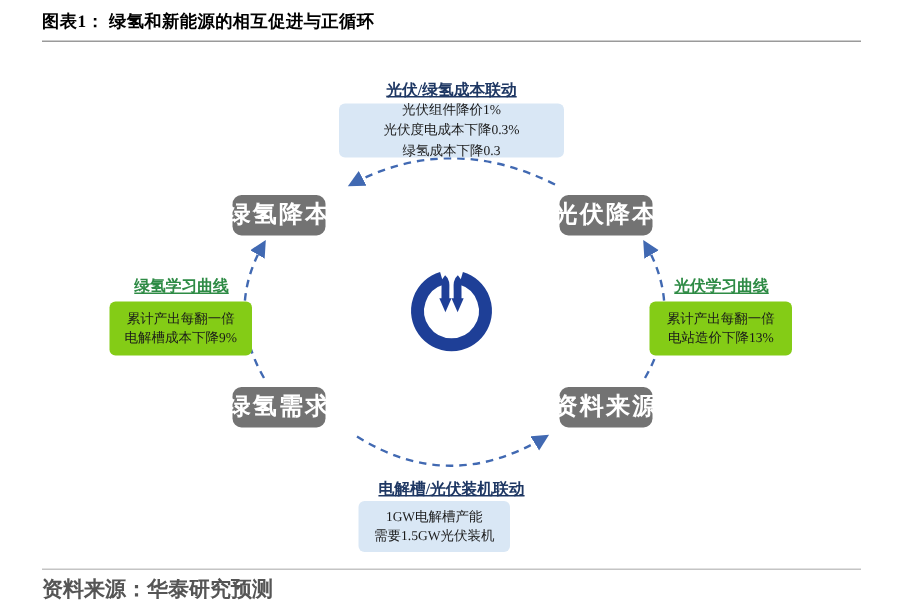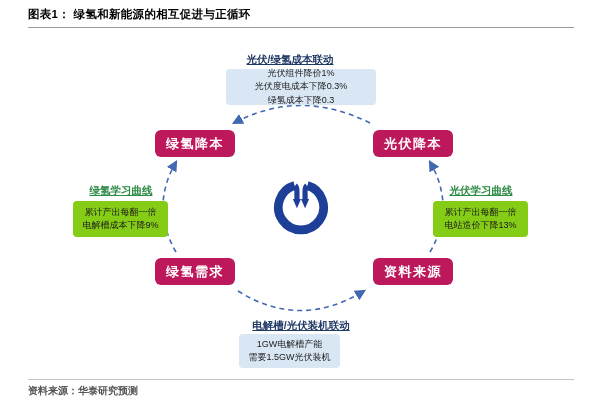--- a/index.html
+++ b/index.html
@@ -1,35 +1,35 @@
 <!DOCTYPE html>
 <html><head>
 <meta charset="utf-8">
 <style>
   html,body{margin:0;padding:0;background:#fff;}
-  .page{position:relative;width:600px;height:407px;background:#ffffff;font-family:Liberation Sans, sans-serif;overflow:hidden;}
+  .page{position:relative;width:600px;height:407px;background:#ffffff;font-family:Liberation Serif, serif;overflow:hidden;}
 
   .hdr-title{position:absolute;left:28px;top:7px;font-size:11.5px;font-weight:bold;color:#000;letter-spacing:.3px;white-space:nowrap;}
   .hdr-rule{position:absolute;left:28px;right:26px;top:27px;border-top:1px solid #9a9a9a;height:0;}
   .ftr-rule{position:absolute;left:28px;right:26px;top:379px;border-top:1px solid #c4c4c4;height:0;}
-  .ftr{position:absolute;left:28px;top:384px;font-size:10px;font-weight:bold;color:#555;white-space:nowrap;}
+  .ftr{position:absolute;left:28px;top:384px;font-size:14px;font-weight:bold;color:#555;white-space:nowrap;}
 
   .arcs{position:absolute;left:0;top:0;pointer-events:none;}
 
-  .node{position:absolute;width:80px;height:27px;background:#be185d;color:#fff;font-size:13px;font-weight:bold;
+  .node{position:absolute;width:62px;height:27px;background:#737373;color:#fff;font-size:16px;font-weight:bold;
         display:flex;align-items:center;justify-content:center;border-radius:6px;letter-spacing:1.5px;white-space:nowrap;}
   .n-tl{left:155px;top:130px}
   .n-tr{left:373px;top:130px}
   .n-bl{left:155px;top:258px}
   .n-br{left:373px;top:258px}
 
   .co-title{position:absolute;transform:translateX(-50%);font-size:10.5px;font-weight:bold;text-decoration:underline;white-space:nowrap;}
   .navy{color:#1f3864}
   .green{color:#2e8b45}
-  .t-top{left:290px;top:53px}
+  .t-top{left:301px;top:53px}
   .t-bottom{left:301px;top:319px}
   .t-left{left:121px;top:184px}
   .t-right{left:481px;top:184px}
 
   .co-box{position:absolute;border-radius:4px;font-size:9px;color:#1a1a1a;text-align:center;
           display:flex;flex-direction:column;justify-content:center;line-height:13.5px;white-space:nowrap;}
   .blue-box{background:#d9e7f5}
   .green-box{background:#84cc16}
   .b-top{left:226px;top:69px;width:150px;height:36px}
   .b-bottom{left:239px;top:334px;width:101px;height:34px}

